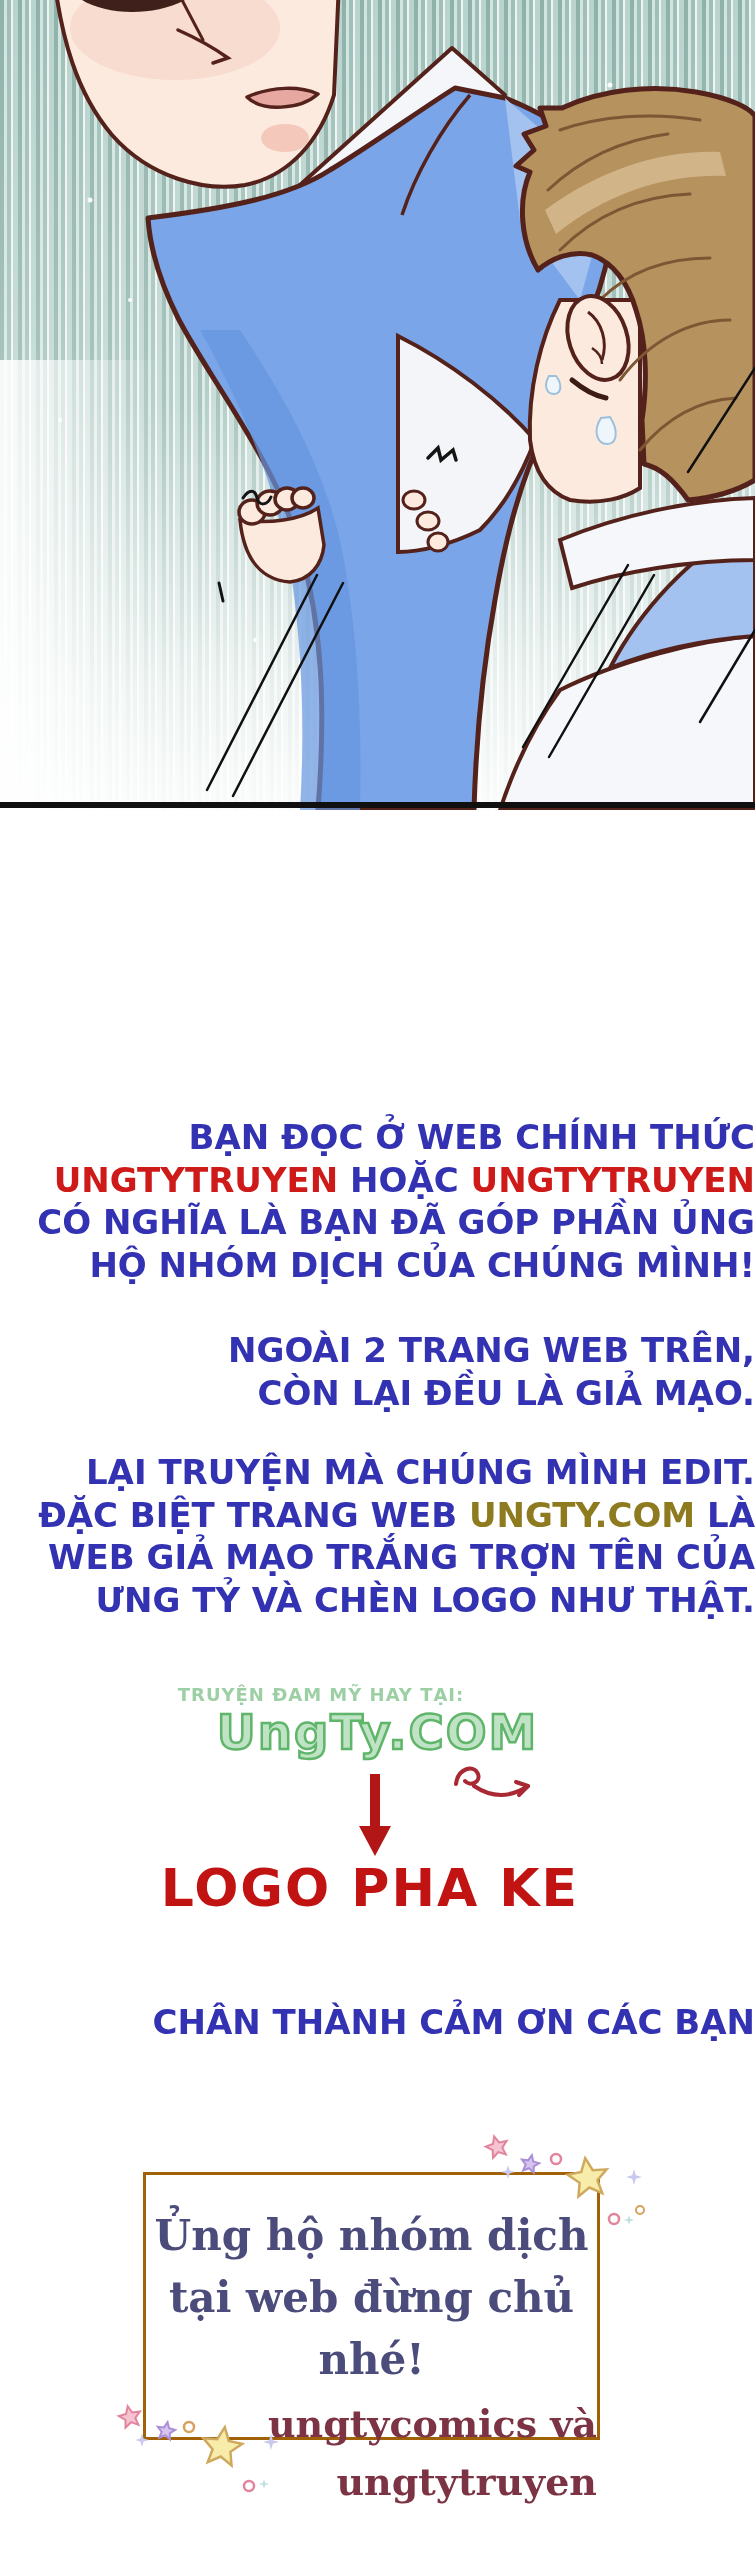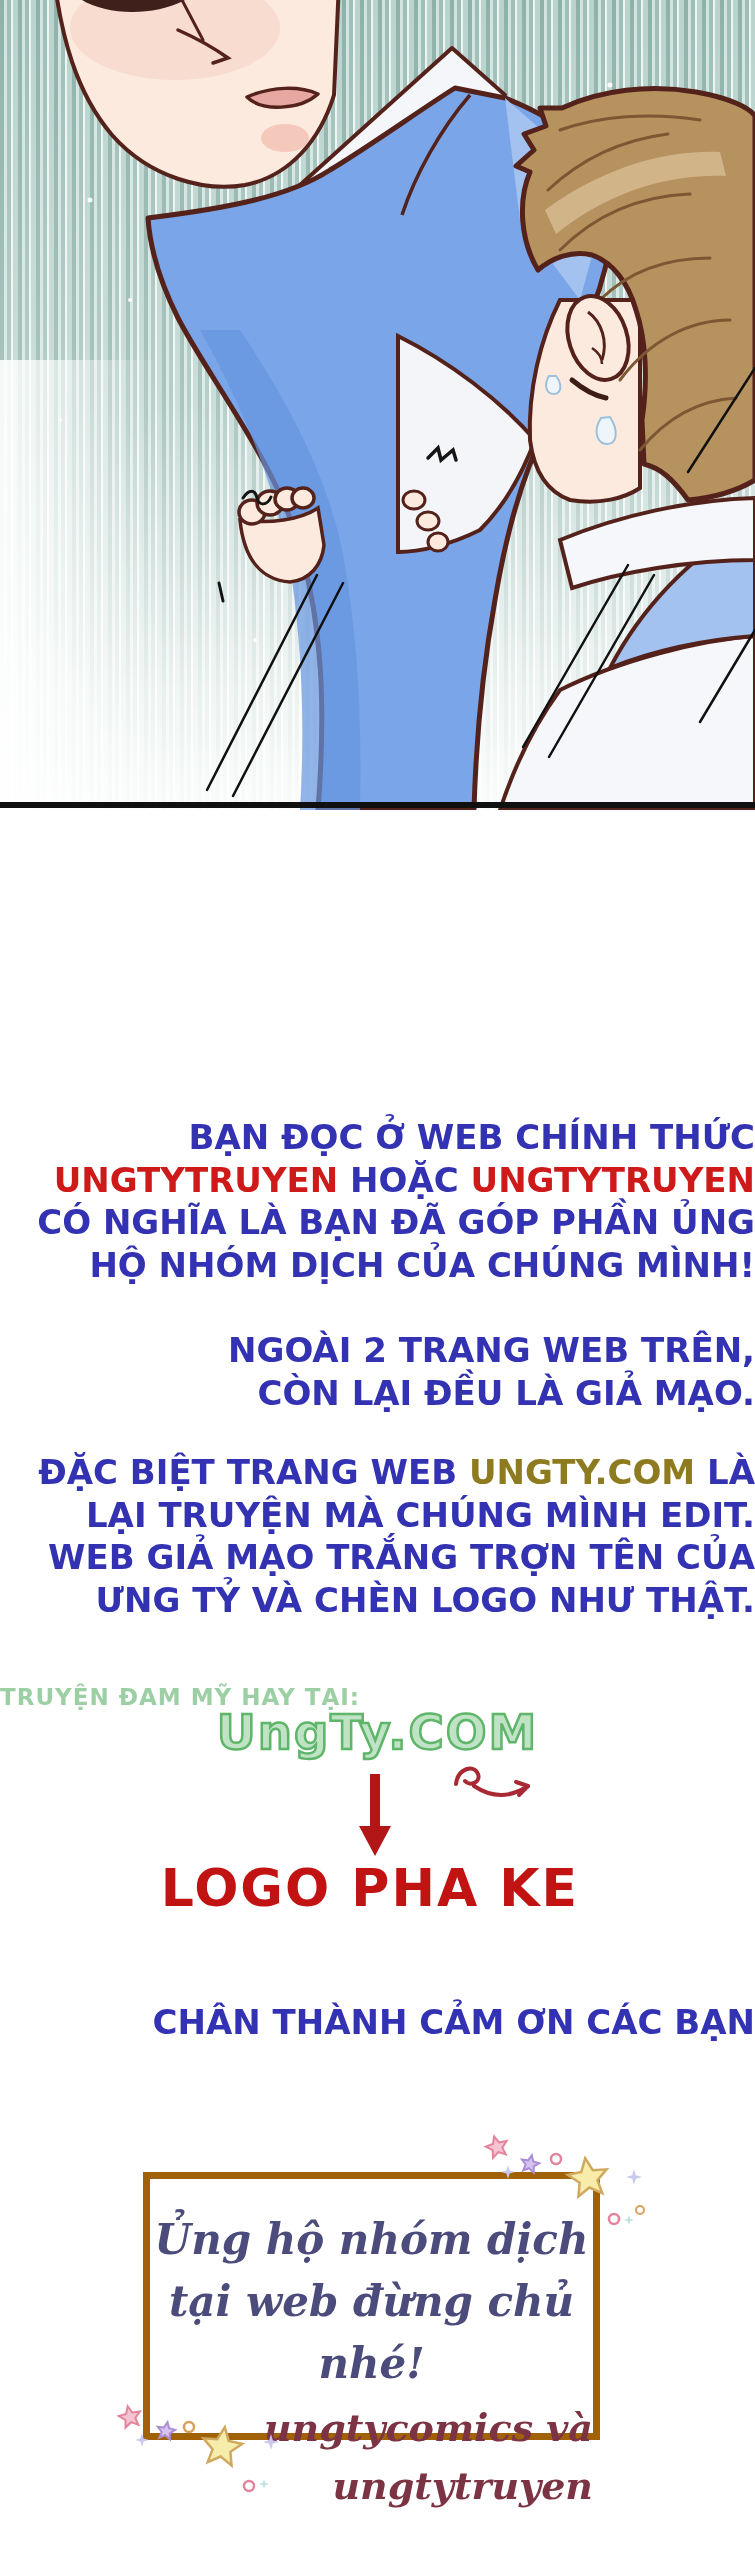--- a/index.html
+++ b/index.html
@@ -4,32 +4,32 @@
 <style>
   html,body{margin:0;padding:0;background:#ffffff;}
   .page{position:relative;width:755px;height:2550px;margin:0 auto;background:#ffffff;overflow:hidden;
         font-family:"DejaVu Sans",sans-serif;}
   svg{display:block;}
   .panel{position:absolute;left:0;top:0;}
   .blk{position:absolute;left:0;width:755px;text-align:right;font-weight:bold;
        color:#3232b2;font-size:34px;line-height:42.5px;letter-spacing:0;}
   .red{color:#cf1a1a;}
   .olive{color:#8f7b1f;}
-  .tagline{position:absolute;left:0;width:642px;font-weight:bold;
-           color:#9ccfa4;font-size:23px;letter-spacing:1px;}
+  .tagline{position:absolute;left:0;width:642px;text-align:center;font-weight:bold;
+           color:#9ccfa4;font-size:18px;letter-spacing:1px;}
   .logo-text{position:absolute;left:0;width:755px;text-align:center;font-weight:bold;
              font-size:48px;letter-spacing:2px;color:#bfe3c4;-webkit-text-stroke:2.5px #5fb56a;}
   .note{position:absolute;left:518px;top:1729px;width:185px;text-align:center;font-weight:bold;
         color:#bd641c;font-size:23px;line-height:27px;}
   .fake{position:absolute;left:0;top:1858px;width:740px;text-align:center;font-weight:bold;
         color:#c21313;font-size:52px;letter-spacing:2px;}
   .arrow-svg{position:absolute;}
   .footer-box{position:absolute;left:143px;top:2172px;width:457px;height:268px;
-              border:7px solid #a16207;box-sizing:border-box;text-align:center;
-              font-family:"DejaVu Serif",serif;font-style:italic;font-weight:bold;}
+              border:3px solid #a16207;box-sizing:border-box;text-align:center;
+              font-family:"DejaVu Serif",serif;font-weight:bold;}
   .footer-box .l12{color:#4c4c7c;font-size:42px;line-height:62px;}
   .footer-box .l3{color:#7c3444;font-size:38px;line-height:58px;margin-top:4px;text-align:right;}
   .footer-box .inner{padding-top:30px;}
   .deco{position:absolute;pointer-events:none;}
 </style>
 </head>
 <body>
 
 <div class="page">
 
@@ -171,22 +171,22 @@
     <div>CÓ NGHĨA LÀ BẠN ĐÃ GÓP PHẦN ỦNG</div>
     <div>HỘ NHÓM DỊCH CỦA CHÚNG MÌNH!</div>
   </div>
 
   <div class="blk" style="top:1329px;">
     <div>NGOÀI 2 TRANG WEB TRÊN,</div>
     <div>CÒN LẠI ĐỀU LÀ GIẢ MẠO.</div>
   </div>
 
   <div class="blk" style="top:1451px;">
+    <div>LẠI TRUYỆN MÀ CHÚNG MÌNH EDIT.</div>
     <div><span>ĐẶC BIỆT TRANG WEB </span><span class="olive">UNGTY.COM</span><span> LÀ</span></div>
-    <div>LẠI TRUYỆN MÀ CHÚNG MÌNH EDIT.</div>
     <div>WEB GIẢ MẠO TRẮNG TRỢN TÊN CỦA</div>
     <div>ƯNG TỶ VÀ CHÈN LOGO NHƯ THẬT.</div>
   </div>
 
   <div class="tagline" style="top:1684px;">TRUYỆN ĐAM MỸ HAY TẠI:</div>
   <div class="logo-text" style="top:1704px;">UngTy.COM</div>
 
 
   <svg class="arrow-svg" style="left:448px;top:1756px;" width="92" height="44" viewBox="0 0 92 44">
     <path d="M 8,28 C 10,12 26,8 30,18 C 33,26 22,31 17,25 M 26,30 C 44,42 62,42 80,30" stroke="#a82833" stroke-width="4" fill="none" stroke-linecap="round"></path>

